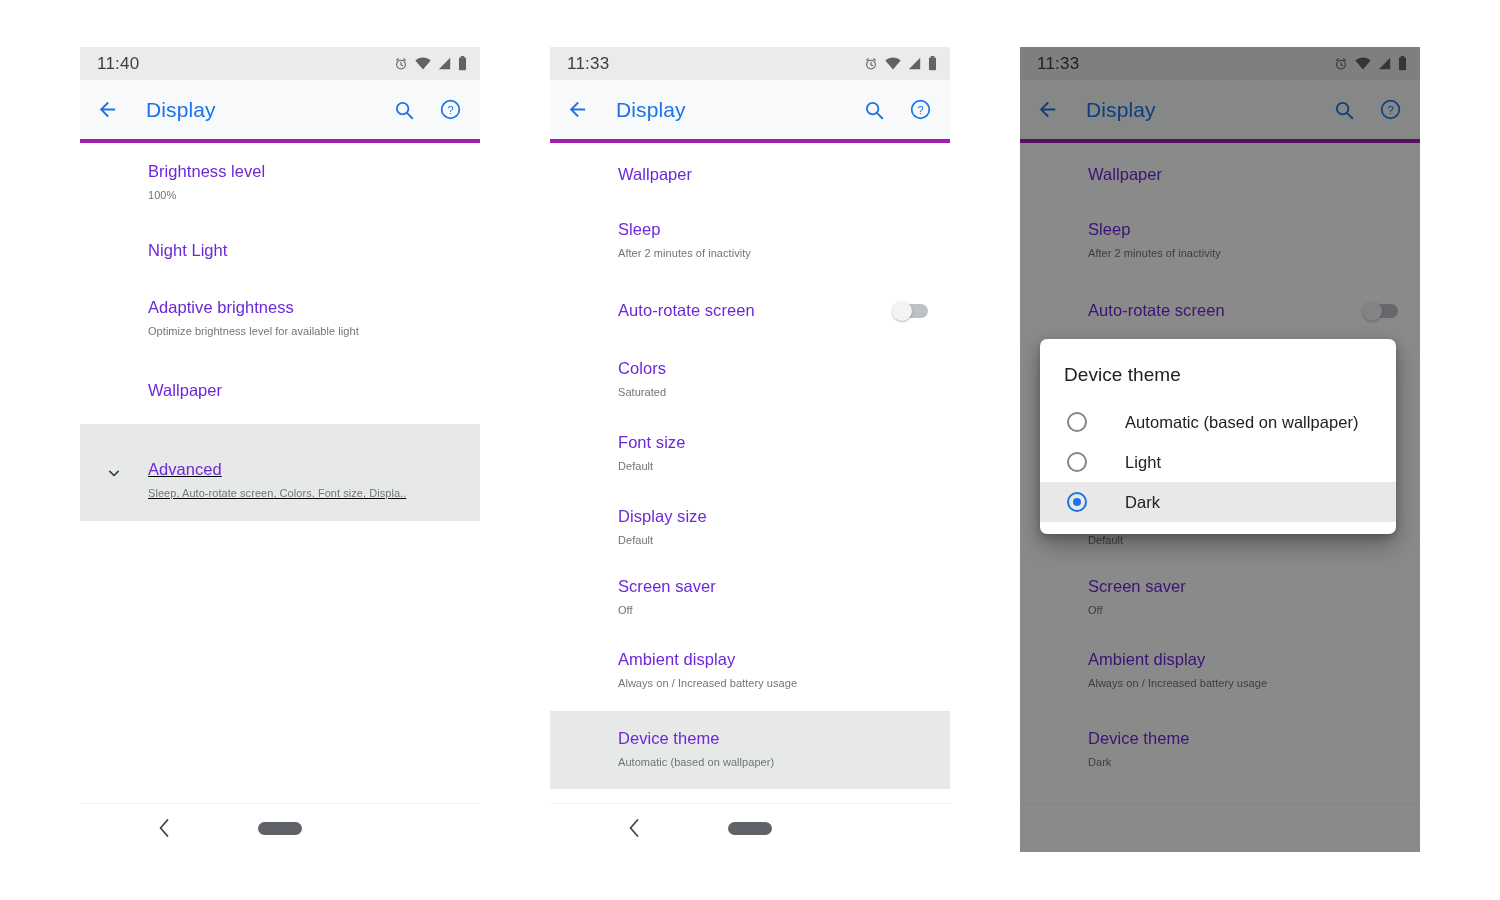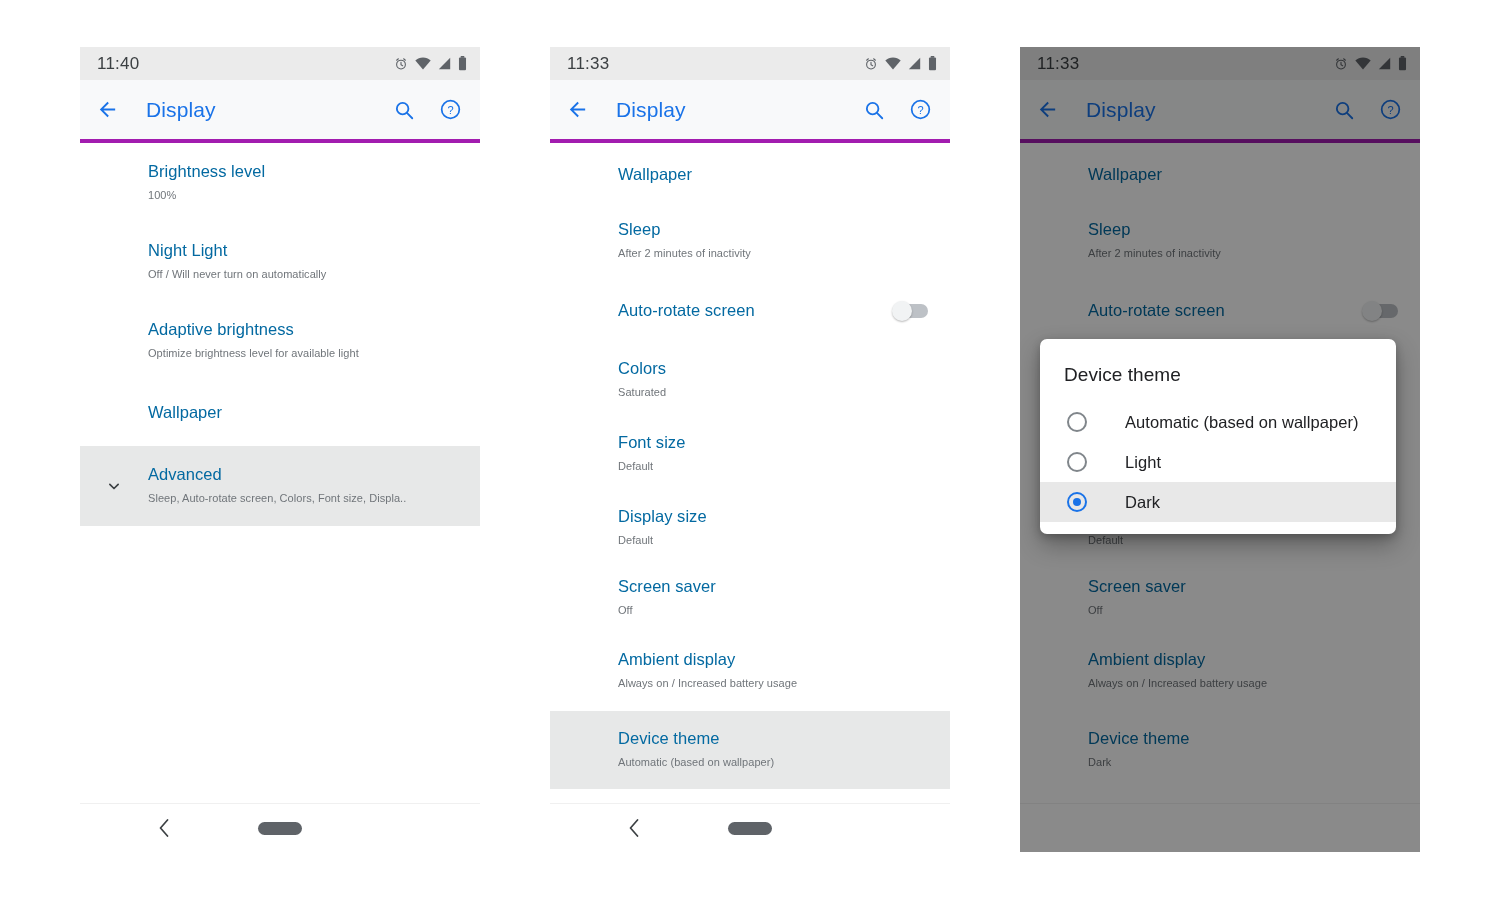--- a/index.html
+++ b/index.html
@@ -66,21 +66,21 @@
   
   .list { background: #ffffff; }
   .row {
     padding: 14px 20px 14px 68px;
     position: relative;
     min-height: 56px;
   }
   .row.highlight { background: #e7e8e8; }
   .row .t {
     font-size: 16.5px;
-    color: #0369a1;
+    color: #6d28d9;
     line-height: 23px;
     letter-spacing: .05px;
   }
   .row .s {
     font-size: 11px;
     color: #70757a;
     line-height: 20px;
     margin-top: 2px;
     letter-spacing: .05px;
     white-space: nowrap;
@@ -249,30 +249,29 @@
         </span>
     </div>
 
     <div class="list">
       <div class="row" style="padding-top:17px;padding-bottom:17px;">
         <div class="t">Brightness level</div>
         <div class="s">100%</div>
       </div>
       <div class="row" style="padding-top:17px;padding-bottom:17px;">
         <div class="t">Night Light</div>
-        <div class="s">Off / Will never turn on automatically</div>
       </div>
       <div class="row" style="padding-top:17px;padding-bottom:17px;">
         <div class="t">Adaptive brightness</div>
         <div class="s">Optimize brightness level for available light</div>
       </div>
       <div class="row" style="padding-top:21px;padding-bottom:22px;">
         <div class="t">Wallpaper</div>
       </div>
-      <div class="row highlight" style="padding-top:17px;padding-bottom:18px;">
+      <div class="row highlight" style="padding-top:34px;padding-bottom:18px;text-decoration:underline;">
         <span class="lead">
             <svg width="20" height="20" viewBox="0 0 24 24">
               <path d="M7 10l5 5 5-5" fill="none" stroke="#3c4043" stroke-width="2" stroke-linecap="round" stroke-linejoin="round"></path>
             </svg>
           </span>
         <div class="t">Advanced</div>
         <div class="s">Sleep, Auto-rotate screen, Colors, Font size, Displa..</div>
       </div>
     </div>
 

